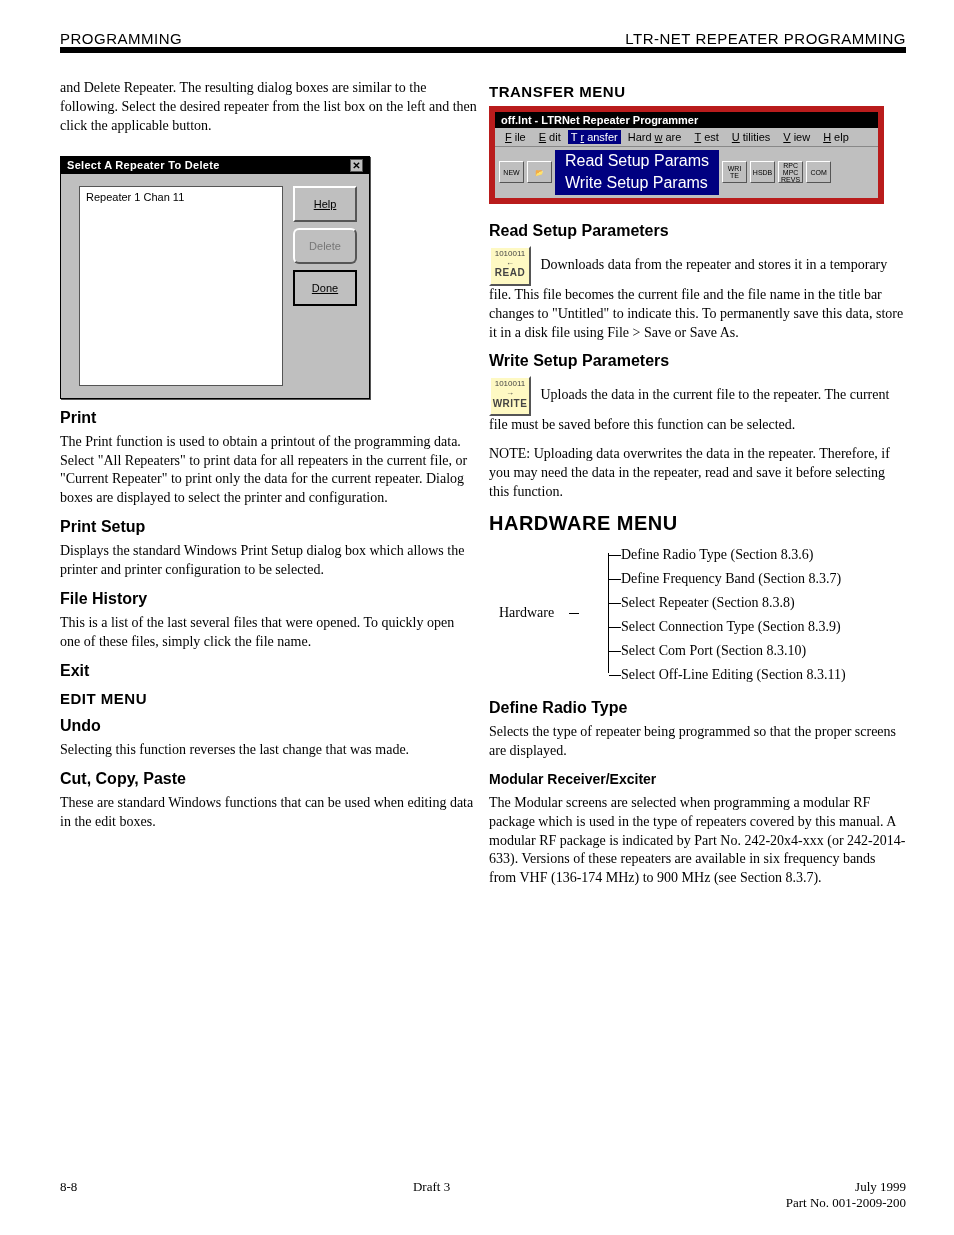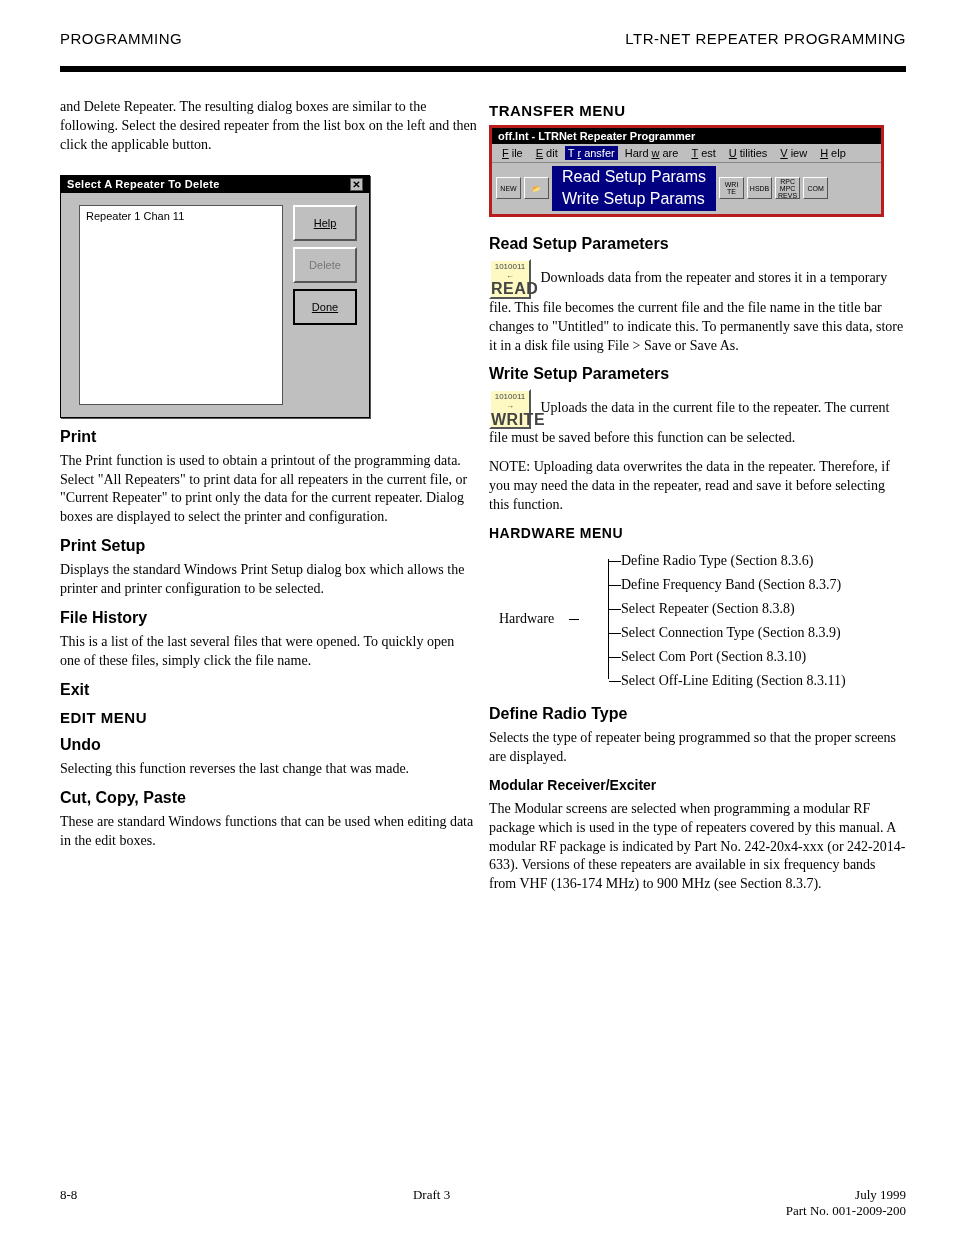--- a/index.html
+++ b/index.html
@@ -13,21 +13,21 @@
     font-size: 14px;
   }
   .page {
     padding: 30px 48px 24px 60px;
   }
   .hdr {
     display: flex;
     justify-content: space-between;
     font-size: 15px;
     letter-spacing: 0.5px;
-    margin-bottom: 19px;
+    margin-bottom: 0;
     font-family: Arial, sans-serif;
   }
   .hrule {
     height: 6px;
     background: #000;
     margin-bottom: 20px;
   }
   .cols {
     display: flex;
     gap: 12px;
@@ -101,29 +101,29 @@
     background: #bfbfbf;
     border-top: 2px solid #fff;
     border-left: 2px solid #fff;
     border-right: 2px solid #555;
     border-bottom: 2px solid #555;
     font-size: 11px;
     display: flex;
     align-items: center;
     justify-content: center;
   }
-  .winbtn.disabled { color: #777; }
+  .winbtn.disabled { color: #777; border-radius: 6px; }
   .u { text-decoration: underline; }
 
   
   .appwin {
     width: 395px;
     font-family: Tahoma, Arial, sans-serif;
     font-size: 11px;
-    border: 3px solid #b91c1c;
+    border: 6px solid #b91c1c;
     background: #f0abfc;
   }
   .app-title {
     background: #000;
     color: #fff;
     padding: 2px 6px;
     font-weight: bold;
   }
   .app-menus {
     display: flex;
@@ -176,21 +176,21 @@
     border-bottom: 2px solid #555;
     font-family: Arial, sans-serif;
     font-size: 8px;
     text-align: center;
     padding-top: 2px;
     line-height: 1.1;
     color: #444;
     vertical-align: middle;
     margin-right: 6px;
   }
-  .iconbtn .big { font-size: 16px; font-weight: bold; letter-spacing: 0.5px; }
+  .iconbtn .big { font-size: 10px; font-weight: bold; letter-spacing: 0.5px; }
 
   
   .tree {
     font-family: "Times New Roman", serif;
     font-size: 14px;
     margin: 8px 0 12px 10px;
   }
   .tree .root { display: flex; align-items: flex-start; }
   .tree .stem { width: 40px; position: relative; height: 140px; }
   .tree .stem::before {
@@ -213,21 +213,21 @@
     left: 0; top: 50%;
     width: 12px;
     border-top: 1px solid #000;
   }
 
   .dl .term { font-weight: bold; font-family: Arial, sans-serif; }
   .dl .term.small { font-size: 14px; }
 
   .footer {
     position: absolute;
-    bottom: 16px;
+    bottom: 24px;
     left: 60px;
     right: 48px;
     display: flex;
     justify-content: space-between;
     font-size: 13px;
   }
 </style>
 </head>
 <body>
 
@@ -327,21 +327,21 @@
 
       <div class="heading">Write Setup Parameters</div>
       <p>
         <span class="iconbtn">
           <span>1010011</span><br>→<br><span class="big">WRITE</span>
         </span>
         <span>Uploads the data in the current file to the repeater. The current file must be saved before this function can be selected.</span>
       </p>
       <p>NOTE: Uploading data overwrites the data in the repeater. Therefore, if you may need the data in the repeater, read and save it before selecting this function.</p>
 
-      <div class="heading" style="font-size:14px;letter-spacing:0.5px">HARDWARE MENU</div>
+      <div class="heading" style="font-size:20px;letter-spacing:0.5px">HARDWARE MENU</div>
 
       <div class="tree">
         <div class="root">
           <div style="width:70px;position:relative;line-height:140px">
             <span>Hardware</span>
             <div style="position:absolute;top:50%;right:-10px;width:10px;border-top:1px solid #000"></div>
           </div>
           <div class="stem"></div>
           <div class="branches">
             <div class="branch">Define Radio Type (Section 8.3.6)</div>

